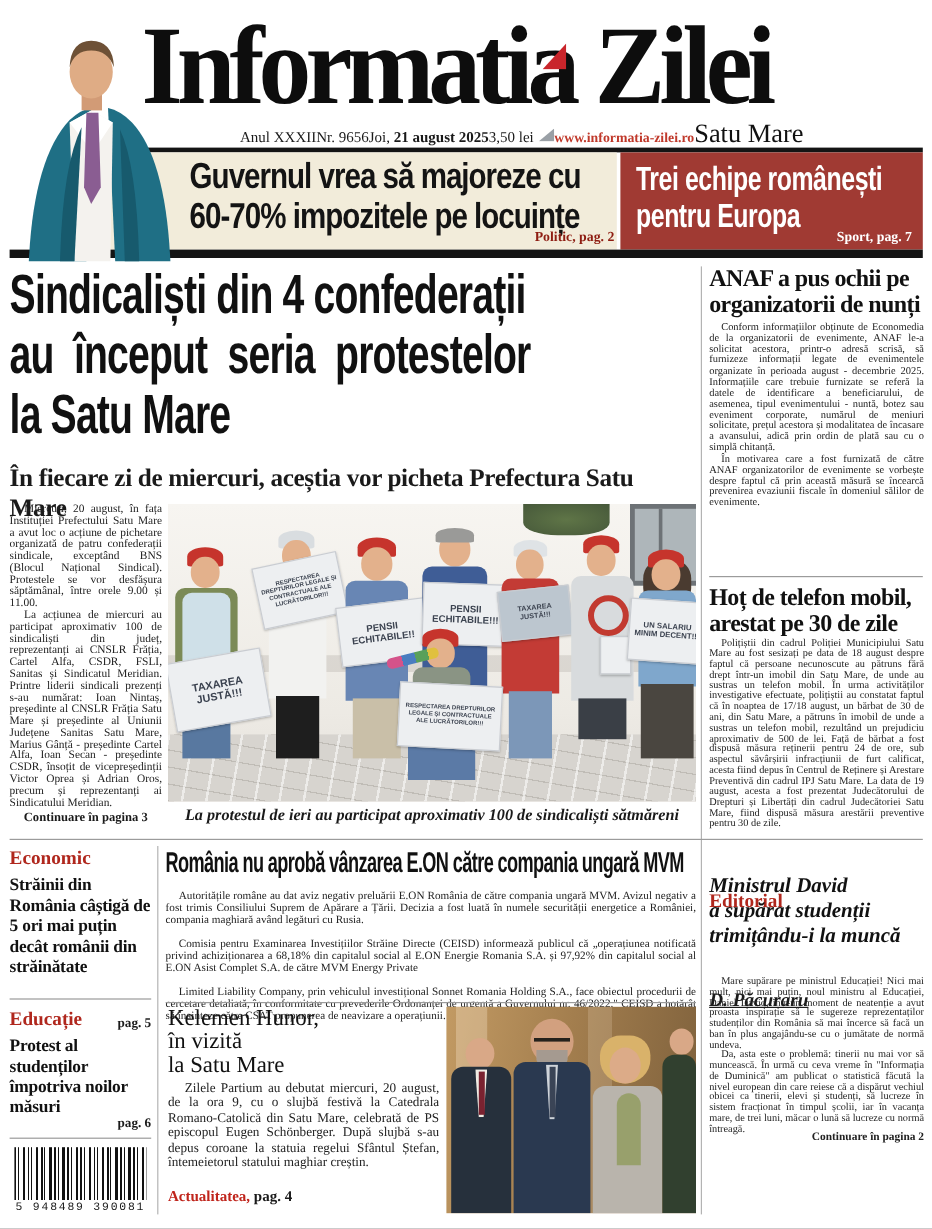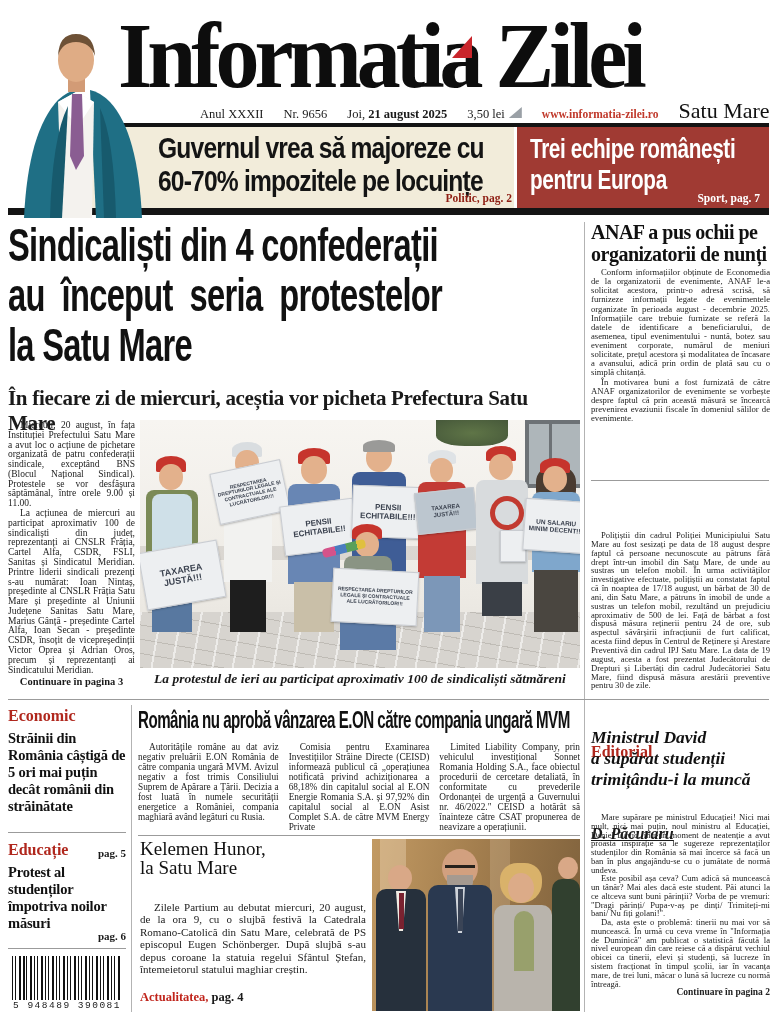--- a/index.html
+++ b/index.html
@@ -6,21 +6,21 @@
   .page{position:relative;width:777px;height:1024px;background:#fff;margin:0 auto;overflow:hidden;
         font-family:"Liberation Serif",serif;color:#1a1a1a;}
   .rule-h{position:absolute;height:1px;background:#9b9b9b;}
   .rule-v{position:absolute;width:1px;background:#b3b3b3;}
 
   
   .logo{position:absolute;left:118px;top:12px;font:bold 88px/0.95 "Liberation Serif",serif;
         letter-spacing:-5px;color:#0d0d0d;white-space:nowrap;transform:scaleY(1.06);transform-origin:left top;}
   .logo-tri{position:absolute;left:452px;top:36px;width:20px;height:22px;background:#c9252b;
             clip-path:polygon(0 100%,100% 0,100% 100%);}
-  .info-line{position:absolute;left:200px;top:98px;width:572px;display:flex;align-items:baseline;gap:20px;
+  .info-line{position:absolute;left:200px;top:98px;width:572px;display:flex;align-items:baseline;
              font-size:12.5px;white-space:nowrap;}
   .info-line .date{font-weight:bold;}
   .price-tri{display:inline-block;width:13px;height:11px;background:#9aa0a6;
              clip-path:polygon(0 100%,100% 0,100% 100%);margin-left:4px;}
   .website{color:#c0392b;font-size:11.5px;font-weight:bold;}
   .city{font-size:22px;color:#111;}
 
   
   .bar-black{position:absolute;left:77px;width:692px;background:#141414;}
   .banner-cream{position:absolute;left:77px;top:127px;width:437px;height:81px;background:#f2ecda;}
@@ -57,21 +57,21 @@
 
   
   .seclabel{position:absolute;font-weight:bold;font-size:16px;color:#b0271d;}
   .teaser-title{position:absolute;font-weight:bold;font-size:14.5px;line-height:1.18;letter-spacing:-0.2px;color:#111;}
   .pagref{position:absolute;font-weight:bold;font-size:11px;text-align:right;}
 
   
   .eon-title{position:absolute;left:138px;top:706px;width:702px;transform:scaleX(.63);transform-origin:left top;
       font-family:"Liberation Sans",sans-serif;font-weight:bold;font-size:24px;letter-spacing:-0.8px;
       color:#111;white-space:nowrap;}
-  .eon-cols{position:absolute;left:138px;top:743px;width:442px;display:flex;gap:10px;}
+  .eon-cols{position:absolute;left:138px;top:743px;width:442px;display:flex;gap:10px;flex-direction:column;}
   .eon-cols div{flex:1;font-size:9.3px;line-height:1.07;text-align:justify;text-indent:11px;color:#222;}
 
   
   .kel-title{position:absolute;left:140px;top:839px;width:230px;font-weight:normal;font-size:19px;line-height:1.02;color:#111;}
   .kel-body{position:absolute;left:140px;top:901px;width:226px;font-size:11px;line-height:1.13;
       text-align:justify;text-indent:14px;color:#222;}
   .kel-kicker{position:absolute;left:140px;top:990px;font-weight:bold;font-size:12.5px;}
   .kel-kicker .sec{color:#c0251c;}
 
   
@@ -260,23 +260,24 @@
       <div class="sign" style="left:384px;top:80px;width:58px;height:46px;transform:rotate(4deg);font-size:6.5px;">UN SALARIU MINIM DECENT!!!</div>
     </div>
   </div>
   <div class="caption">La protestul de ieri au participat aproximativ 100 de sindicaliști sătmăreni</div>
 
   <div class="rule-v" style="left:584px;top:222px;height:790px;"></div>
 
   <div class="rcol-title" style="top:221px;">ANAF a pus ochii pe organizatorii de nunți</div>
   <div class="rcol-body" style="top:268px;">
       <p>Conform informațiilor obținute de Economedia de la organizatorii de evenimente, ANAF le-a solicitat acestora, printr-o adresă scrisă, să furnizeze informații legate de evenimentele organizate în perioada august - decembrie 2025. Informațiile care trebuie furnizate se referă la datele de identificare a beneficiarului, de asemenea, tipul evenimentului - nuntă, botez sau eveniment corporate, numărul de meniuri solicitate, prețul acestora și modalitatea de încasare a avansului, adică prin ordin de plată sau cu o simplă chitanță.</p>
-      <p>În motivarea buni a fost furnizată de către ANAF organizatorilor de evenimente se vorbește despre faptul că prin această măsură se încearcă prevenirea evaziunii fiscale în domeniul sălilor de evenimente.</p>
+      <p>În motivarea care a fost furnizată de către ANAF organizatorilor de evenimente se vorbește despre faptul că prin această măsură se încearcă prevenirea evaziunii fiscale în domeniul sălilor de evenimente.</p>
   </div>
   <div class="rule-h" style="left:591px;top:480px;width:178px;"></div>
+  <div class="rcol-title" style="top:487px;">Hoț de telefon mobil, arestat pe 30 de zile</div>
   <div class="rcol-body" style="top:531px;font-size:8.6px;line-height:1.03;">
     <p>Polițiștii din cadrul Poliției Municipiului Satu Mare au fost sesizați pe data de 18 august despre faptul că persoane necunoscute au pătruns fără drept într-un imobil din Satu Mare, de unde au sustras un telefon mobil. În urma activităților investigative efectuate, polițiștii au constatat faptul că în noaptea de 17/18 august, un bărbat de 30 de ani, din Satu Mare, a pătruns în imobil de unde a sustras un telefon mobil, rezultând un prejudiciu aproximativ de 500 de lei. Față de bărbat a fost dispusă măsura reținerii pentru 24 de ore, sub aspectul săvârșirii infracțiunii de furt calificat, acesta fiind depus în Centrul de Reținere și Arestare Preventivă din cadrul IPJ Satu Mare. La data de 19 august, acesta a fost prezentat Judecătorului de Drepturi și Libertăți din cadrul Judecătoriei Satu Mare, fiind dispusă măsura arestării preventive pentru 30 de zile.</p>
   </div>
 
   <div class="rule-h" style="left:8px;top:699px;width:761px;"></div>
 
   <div class="seclabel" style="left:8px;top:707px;">Economic</div>
   <div class="teaser-title" style="left:8px;top:730px;width:118px;">Străinii din România câștigă de 5 ori mai puțin decât românii din străinătate</div>
   <div class="pagref" style="left:8px;top:813px;width:118px;margin-top:34px;">pag. 5</div>
   <div class="rule-h" style="left:8px;top:832px;width:118px;"></div>
@@ -294,20 +295,21 @@
   <div class="eon-title">România nu aprobă vânzarea E.ON către compania ungară MVM</div>
   <div class="eon-cols">
     <div>Autoritățile române au dat aviz negativ preluării E.ON România de către compania ungară MVM. Avizul negativ a fost trimis Consiliului Suprem de Apărare a Țării. Decizia a fost luată în numele securității energetice a României, compania maghiară având legături cu Rusia.</div>
     <div>Comisia pentru Examinarea Investițiilor Străine Directe (CEISD) informează publicul că „operațiunea notificată privind achiziționarea a 68,18% din capitalul social al E.ON Energie Romania S.A. și 97,92% din capitalul social al E.ON Asist Complet S.A. de către MVM Energy Private</div>
     <div>Limited Liability Company, prin vehiculul investițional Sonnet Romania Holding S.A., face obiectul procedurii de cercetare detaliată, în conformitate cu prevederile Ordonanței de urgență a Guvernului nr. 46/2022." CEISD a hotărât să înainteze către CSAT propunerea de neavizare a operațiunii.</div>
   </div>
   <div class="rule-h" style="left:138px;top:835px;width:442px;"></div>
 
   <div class="kel-title">
     <div>Kelemen Hunor,</div>
+    <div>în vizită</div>
     <div>la Satu Mare</div>
   </div>
   <div class="kel-body">Zilele Partium au debutat miercuri, 20 august, de la ora 9, cu o slujbă festivă la Catedrala Romano-Catolică din Satu Mare, celebrată de PS episcopul Eugen Schönberger. După slujbă s-au depus coroane la statuia regelui Sfântul Ștefan, întemeietorul statului maghiar creștin.</div>
   <div class="kel-kicker">
     <span class="sec">Actualitatea,</span>
     <span>pag. 4</span>
   </div>
 
   <div class="kphoto">
     <div class="kp-col" style="left:8px;width:26px;"></div>
@@ -336,18 +338,17 @@
 
   <div class="seclabel" style="left:591px;top:707px;margin-top:36px;">Editorial</div>
   <div class="ed-title">
     <div>Ministrul David</div>
     <div>a supărat studenții</div>
     <div>trimițându-i la muncă</div>
   </div>
   <div class="ed-author">D. Păcuraru</div>
   <div class="ed-body">
     <p>Mare supărare pe ministrul Educației! Nici mai mult, nici mai puțin, noul ministru al Educației, Daniel David, într-un moment de neatenție a avut proasta inspirație să le sugereze reprezentaților studenților din România să mai încerce să facă un ban în plus angajându-se cu o jumătate de normă undeva.</p>
-    <p>Este posibil așa ceva? Cum adică să muncească un tânăr? Mai ales dacă este student. Păi atunci la ce altceva sunt buni părinții? Vorba de pe vremuri: "Dragi părinți/ Pupa-v-aș pe dinți/ Trimiteți-mi bani/ Nu fiți golani!".</p>
     <p>Da, asta este o problemă: tinerii nu mai vor să muncească. În urmă cu ceva vreme în "Informația de Duminică" am publicat o statistică făcută la nivel european din care reiese că a dispărut vechiul obicei ca tinerii, elevi și studenți, să lucreze în sistem fracționat în timpul școlii, iar în vacanța mare, de trei luni, măcar o lună să lucreze cu normă întreagă.</p>
     <span class="cont">Continuare în pagina 2</span>
   </div>
 
 </div>
 
 </body></html>

